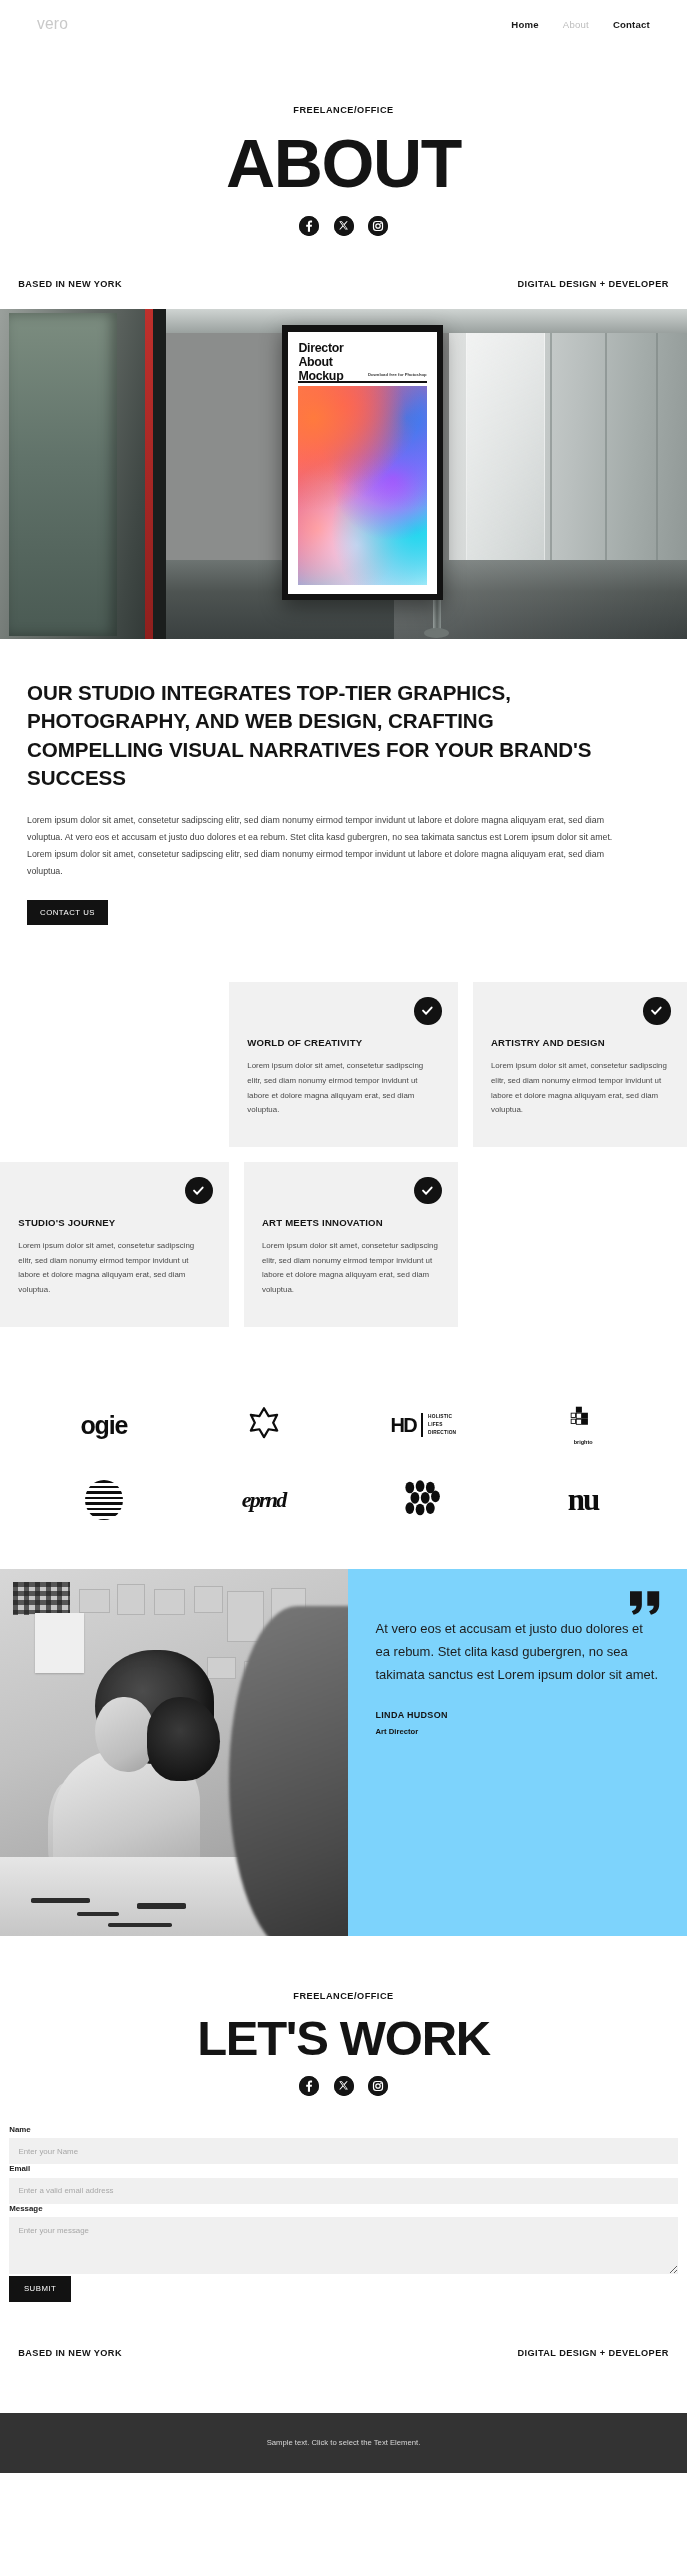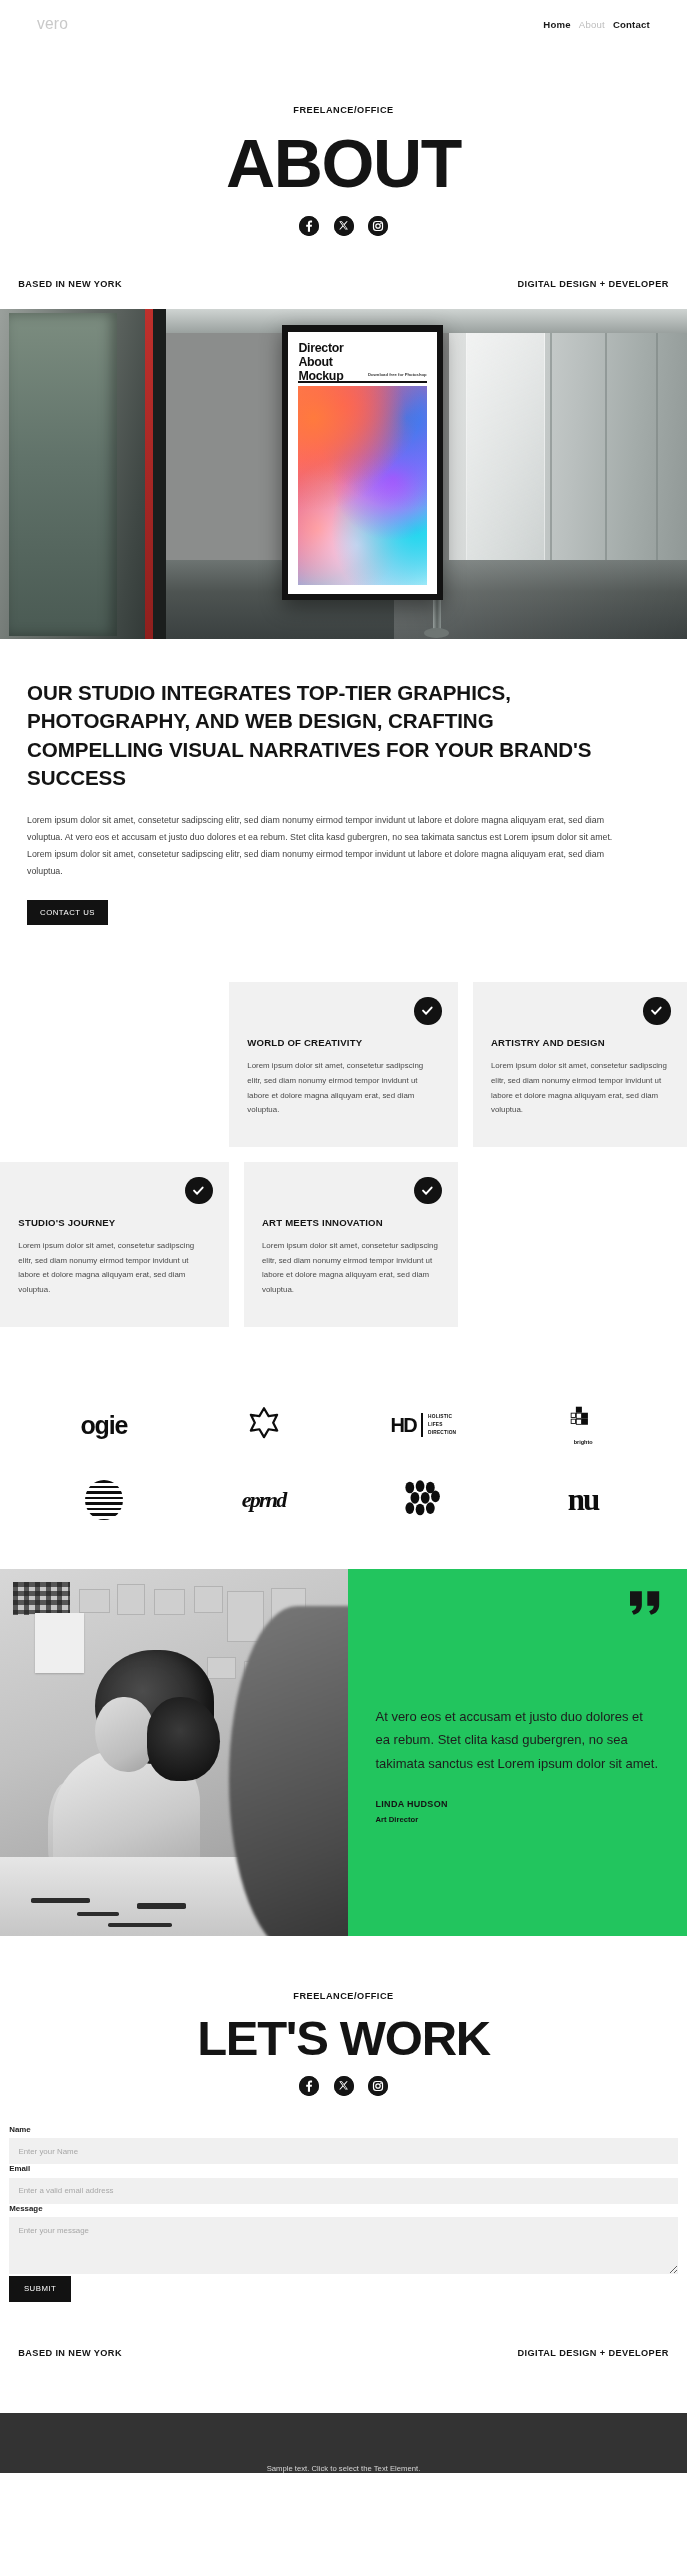--- a/index.html
+++ b/index.html
@@ -19,21 +19,21 @@
     align-items:center;
     justify-content:space-between;
     padding:0 37px;
   }
   .logo {
     font-size:15.6px;
     color:#c9c9c9;
     font-weight:400;
     letter-spacing:0.2px;
   }
-  .nav { display:flex; gap:8px; align-items:center; }
+  .nav { display:flex; gap:24px; align-items:center; }
   .nav a {
     font-size:9.6px;
     color:#1a1a1a;
     text-decoration:none;
     font-weight:600;
     letter-spacing:0.2px;
   }
   .nav a.muted { color:#bdbdbd; font-weight:500; }
 
   
@@ -350,26 +350,25 @@
     background:linear-gradient(160deg,#787878,#4a4a4a 70%,#333 100%);
     filter:blur(1.4px);
   }
   .ph-mann {
     position:absolute; left:236px; top:139px; width:46px; height:117px;
     border-radius:40% 40% 28% 28%;
     background:linear-gradient(160deg,#f0efed,#cfcdc9);
   }
 
   .quote {
-    background:#22c55e;
+    background:#7dd3fc;
     padding:27.5px 27.5px 24px;
     position:relative;
     display:flex;
     flex-direction:column;
-    justify-content:center;
   }
   .qmark {
     position:absolute; right:26px; top:22px;
     font-size:0;
   }
   .qmark svg { display:block; }
   .quote-text {
     font-size:13px;
     line-height:1.78;
     color:#1d1d1d;
@@ -440,21 +439,21 @@
   .footmeta span {
     font-size:9.2px;
     font-weight:700;
     letter-spacing:0.4px;
     color:#141414;
   }
   .footbar {
     background:#333333;
     height:60px;
     display:flex;
-    align-items:flex-end;
+    align-items:center;
     justify-content:center;
   }
   .footbar span {
     color:#d6d6d6;
     font-size:7.7px;
   }
 </style>
 </head>
 <body>
 

